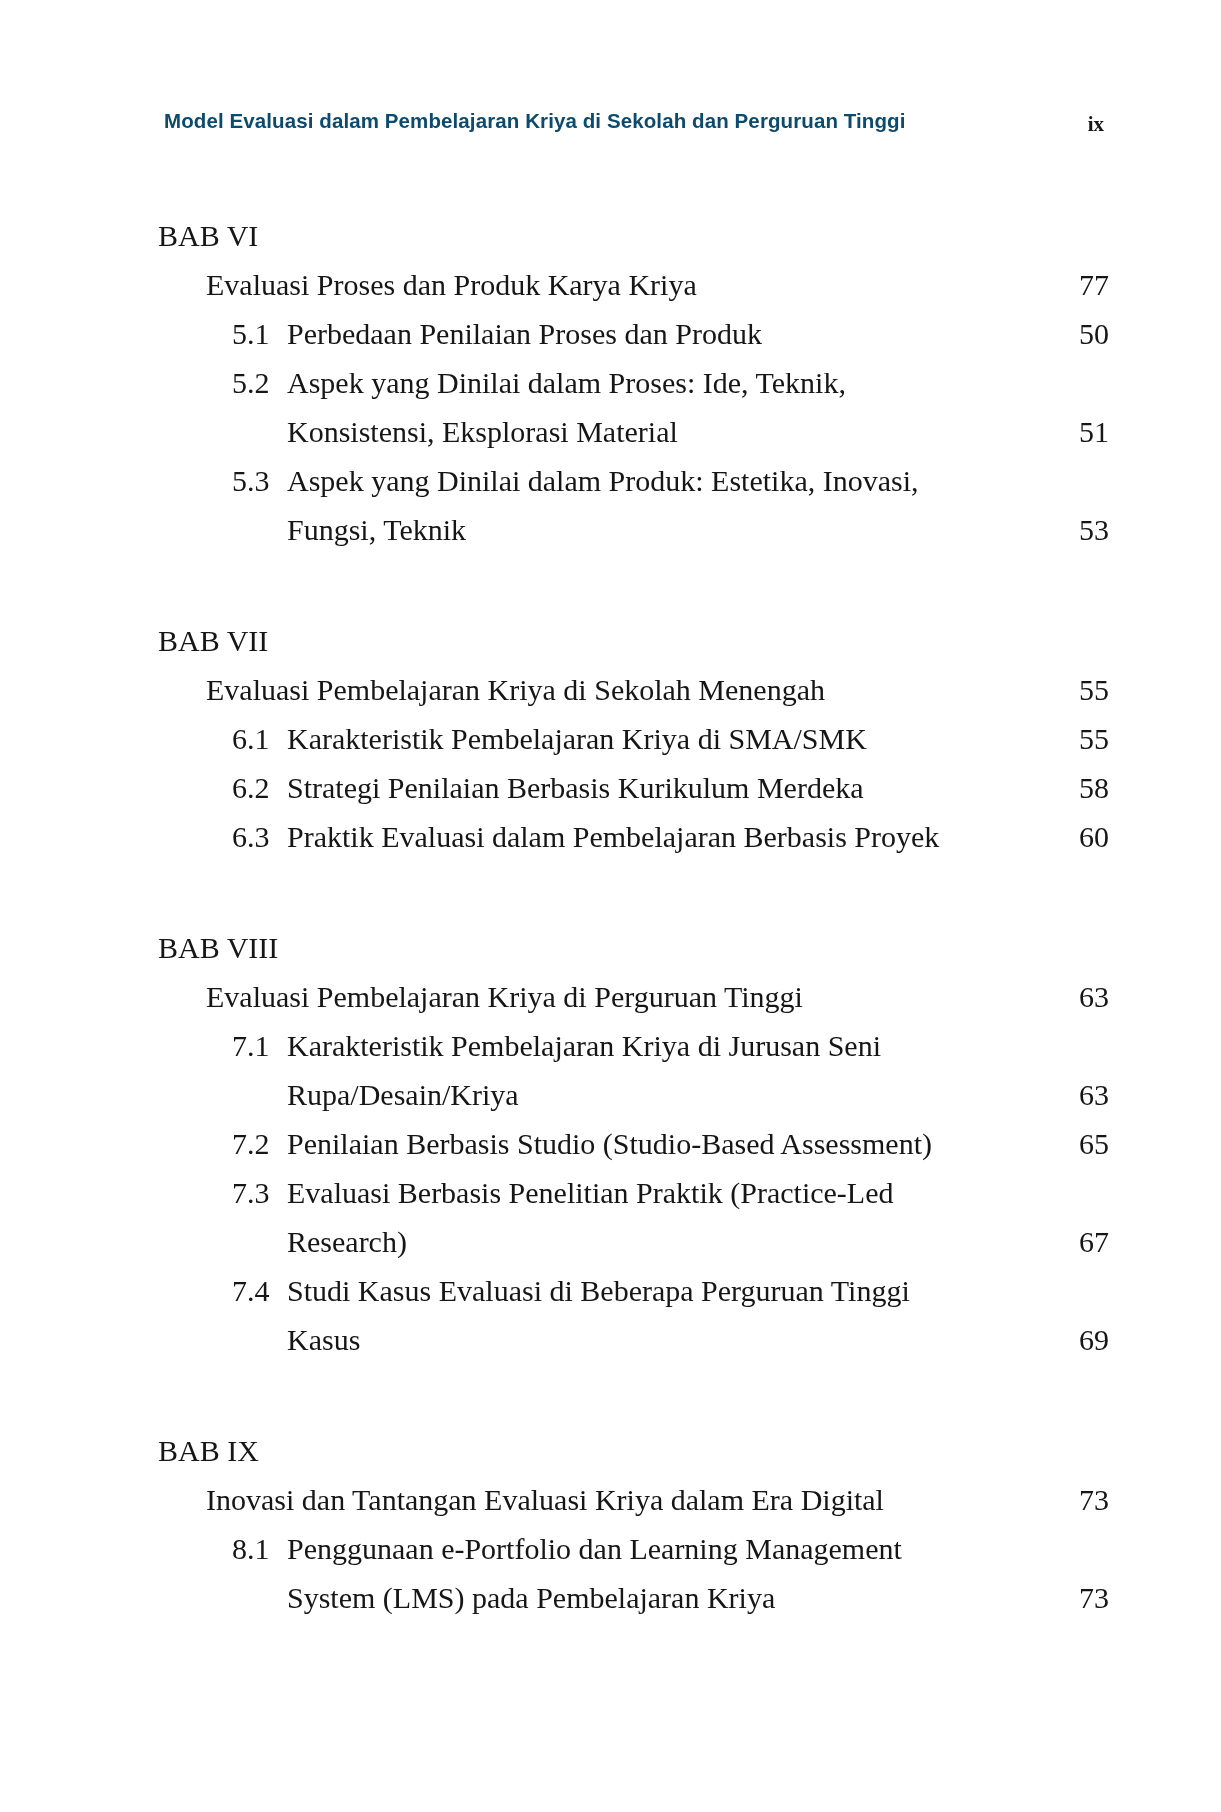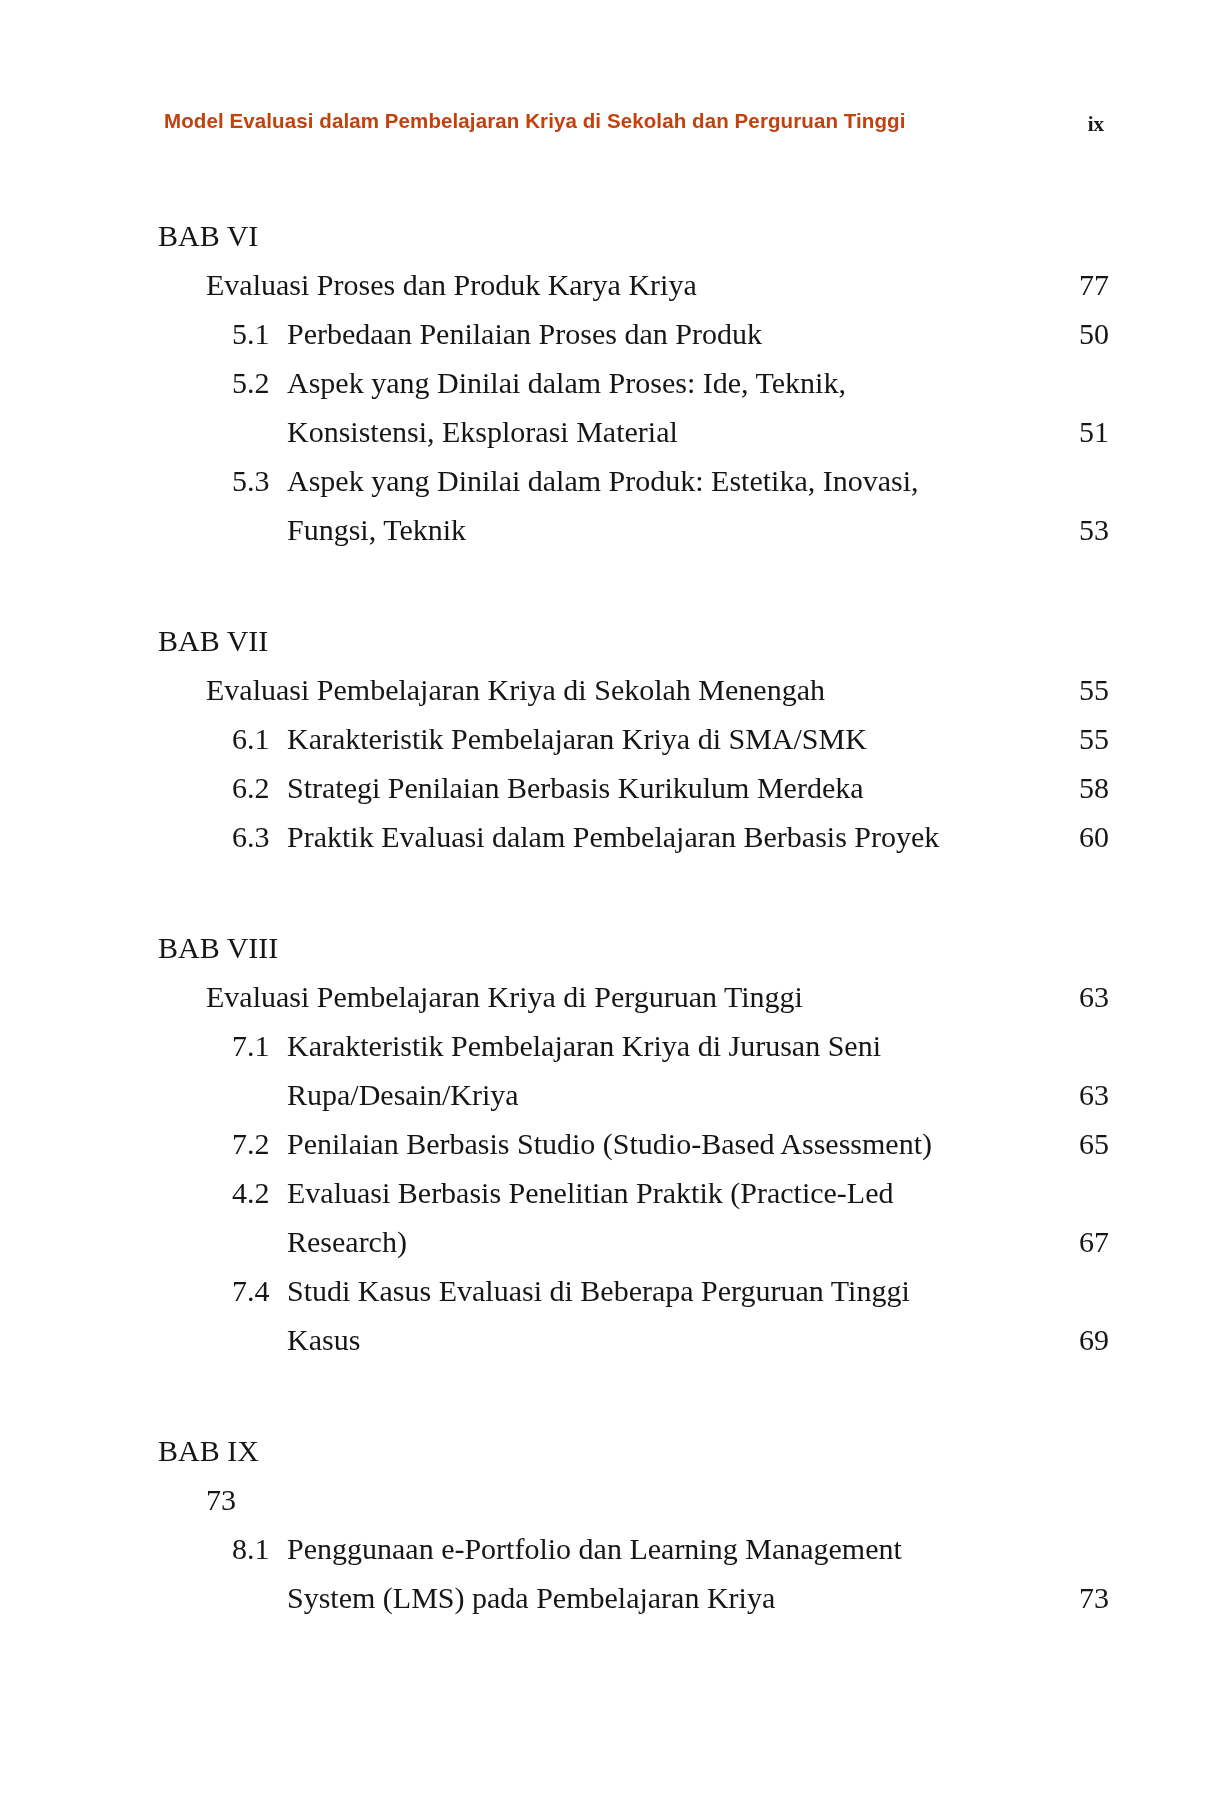--- a/index.html
+++ b/index.html
@@ -21,21 +21,21 @@
     display: flex;
     justify-content: space-between;
     align-items: flex-end;
     padding: 74px 117px 0 164px;
   }
   .header-title {
     font-family: "Liberation Sans", sans-serif;
     font-weight: bold;
     font-size: 20.5px;
     line-height: 1.3;
-    color: #c2410c;
+    color: #0c4a6e;
     letter-spacing: 0.1px;
   }
   .folio {
     font-family: "Liberation Serif", serif;
     font-weight: bold;
     font-size: 21px;
     line-height: 1;
     margin-top: 40px;
   }
   
@@ -173,21 +173,21 @@
       <div class="entry">
         <span class="num">7.2</span>
         <div class="ebody">
           <div class="eline last">
             <span>Penilaian Berbasis Studio (Studio-Based Assessment)</span>
             <span class="pg">65</span>
           </div>
         </div>
       </div>
       <div class="entry">
-        <span class="num">4.2</span>
+        <span class="num">7.3</span>
         <div class="ebody">
           <div class="eline">Evaluasi Berbasis Penelitian Praktik (Practice-Led</div>
           <div class="eline last">
             <span>Research)</span>
             <span class="pg">67</span>
           </div>
         </div>
       </div>
       <div class="entry">
         <span class="num">7.4</span>
@@ -197,20 +197,21 @@
             <span>Kasus</span>
             <span class="pg">69</span>
           </div>
         </div>
       </div>
     </section>
 
     <section class="chapter">
       <div class="row">BAB IX</div>
       <div class="row title-row">
+        <span>Inovasi dan Tantangan Evaluasi Kriya dalam Era Digital</span>
         <span class="pg">73</span>
       </div>
       <div class="entry">
         <span class="num">8.1</span>
         <div class="ebody">
           <div class="eline">Penggunaan e-Portfolio dan Learning Management</div>
           <div class="eline last">
             <span>System (LMS) pada Pembelajaran Kriya</span>
             <span class="pg">73</span>
           </div>

